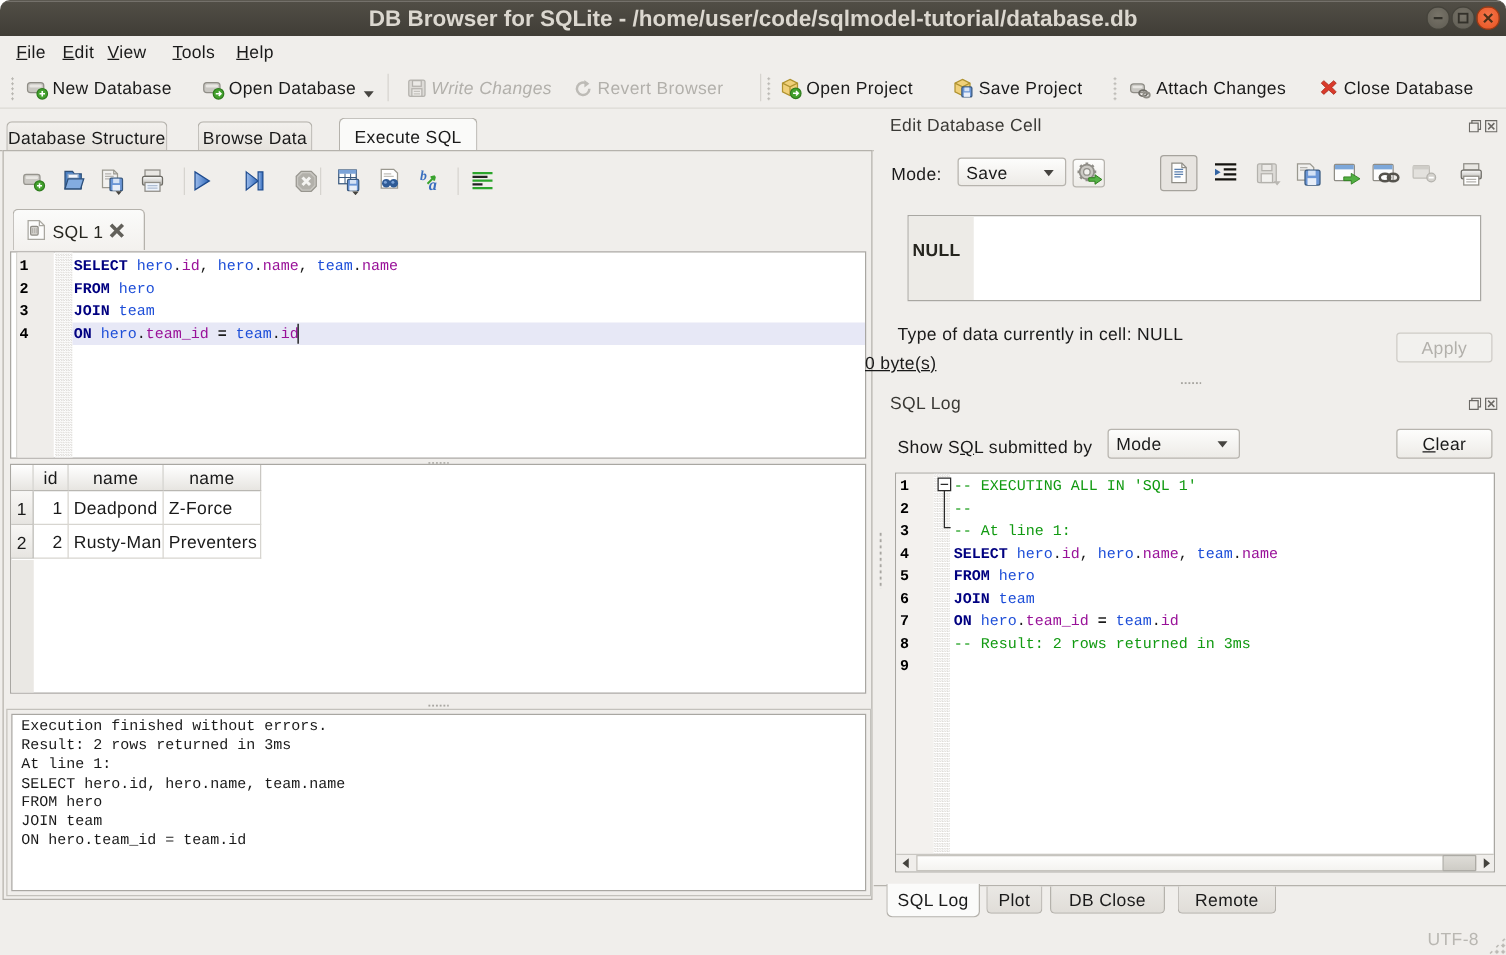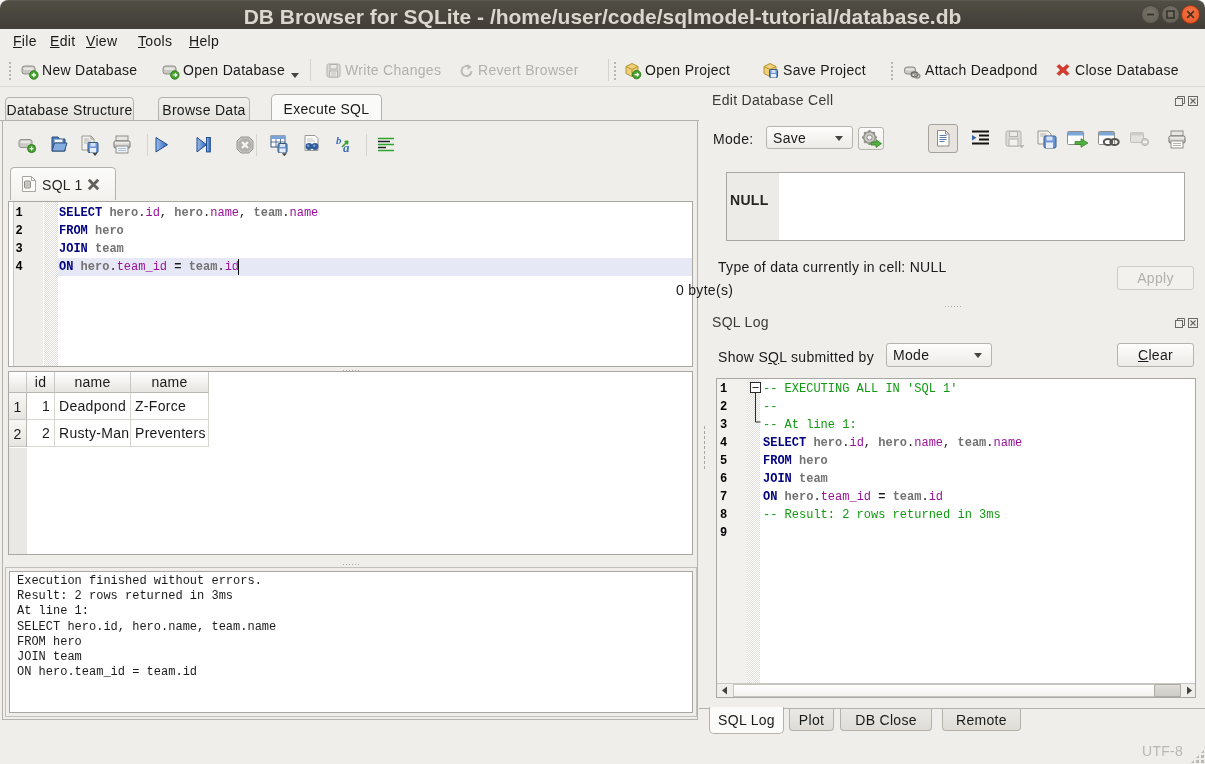--- a/index.html
+++ b/index.html
@@ -1,27 +1,27 @@
 <!DOCTYPE html>
 <html><head>
 <meta charset="utf-8">
 <style>
 * { margin:0; padding:0; box-sizing:border-box; }
 html,body { width:1205px; height:764px; background:#fff; }
 body { font-family:"Liberation Sans", sans-serif; font-size:14px; letter-spacing:0.3px; color:#1a1a1a; position:relative; overflow:hidden; }
 .abs { position:absolute; }
 .mono { font-family:"Liberation Mono", monospace; font-size:12px; white-space:pre; letter-spacing:0; }
 .kw { color:#000080; font-weight:bold; }
-.tbl { color:#737373; font-weight:bold; }
+.tbl { color:#1d4ed8; font-weight:normal; }
 .fld { color:#991199; }
 .cmt { color:#119a11; }
 
 #titlebar { left:0; top:0; width:1205px; height:29px;
   background:linear-gradient(#514e46,#403d36); border-radius:8px 8px 0 0; border-top:1px solid #5b5850; }
-#title { width:100%; text-align:center; top:5px; font-weight:bold; color:#dbd7cf; font-size:21px; letter-spacing:0; }
+#title { width:100%; text-align:center; top:5px; font-weight:bold; color:#dbd7cf; font-size:18px; letter-spacing:0; }
 .winbtn { top:5px; width:19px; height:19px; border-radius:50%; }
 .winbtn svg { position:absolute; left:0; top:0; }
 
 #menubar { left:0; top:29px; width:1205px; height:25px; background:#f0eeeb; }
 #menubar span { position:absolute; top:4px; }
 
 #toolbar { left:0; top:54px; width:1205px; height:33px; background:#f0eeeb; border-bottom:1px solid #dcdad5; }
 .tbtxt { top:62px; color:#1a1a1a; }
 .tbtxt.dis { color:#b2b0ab; }
 .vsep { top:59px; width:1px; height:22px; background:#d6d4cf; }
@@ -92,21 +92,21 @@
   </svg>
 <div class="abs tbtxt" style="left:183px;">Open Database</div>
 <div class="abs" style="left:291px; top:73px; width:0; height:0; border:4px solid transparent; border-top:5px solid #464440;"></div>
 <div class="abs vsep" style="left:310px;"></div>
 <svg class="abs" style="left:325px; top:62px;" width="18" height="18">
     <rect x="2" y="2" width="13" height="13" rx="1.5" fill="#dddbd7" stroke="#b4b2ad"></rect>
     <rect x="5" y="2.5" width="7" height="4.5" fill="#eceae7" stroke="#b4b2ad"></rect>
     <rect x="4.5" y="9" width="8" height="6" fill="#eceae7" stroke="#b4b2ad"></rect>
     <path d="M6 11h5M6 13h5" stroke="#c5c3be"></path>
   </svg>
-<div class="abs tbtxt dis" style="left:345px;">Write Changes</div>
+<div class="abs tbtxt dis" style="left:345px;font-style:italic;">Write Changes</div>
 <svg class="abs" style="left:458px; top:62px;" width="18" height="18">
     <path d="M13.5 9a5 5 0 1 1-2-4" fill="none" stroke="#bdbbb6" stroke-width="2"></path>
     <path d="M9.5 2l4 3-4 3z" fill="#bdbbb6"></path>
   </svg>
 <div class="abs tbtxt dis" style="left:478px;">Revert Browser</div>
 <div class="abs vsep" style="left:608px;"></div>
 <div class="abs grip" style="left:613px; top:61px; height:20px;"></div>
 <svg class="abs" style="left:624px; top:62px;" width="18" height="18">
     <path d="M8 1.5l6 3v7l-6 3-6-3v-7z" fill="#f0d079" stroke="#b09330"></path>
     <path d="M2 4.5l6 3 6-3M8 7.5V14" fill="none" stroke="#b09330"></path>
@@ -122,21 +122,21 @@
     <rect x="9" y="12" width="5" height="3.5" fill="#e8eef8"></rect>
   </svg>
 <div class="abs tbtxt" style="left:783px;">Save Project</div>
 <div class="abs grip" style="left:890px; top:61px; height:20px;"></div>
 <svg class="abs" style="left:903px; top:62px;" width="18" height="18">
     <rect x="1.5" y="5" width="11" height="7" rx="2.5" fill="#c9c7c2" stroke="#8f8d86"></rect>
     <rect x="3" y="6.5" width="8" height="2" rx="1" fill="#e8e6e2"></rect>
     <ellipse cx="11.5" cy="12.5" rx="3.2" ry="2.4" fill="none" stroke="#6e6c66" stroke-width="1.5"></ellipse>
     <ellipse cx="14.2" cy="14" rx="2.6" ry="2" fill="none" stroke="#8f8d86" stroke-width="1.5"></ellipse>
   </svg>
-<div class="abs tbtxt" style="left:925px;">Attach Deadpond</div>
+<div class="abs tbtxt" style="left:925px;">Attach Changes</div>
 <svg class="abs" style="left:1054px; top:62px;" width="18" height="18">
     <path d="M3 4.5L5 2.5l4 3.5 4-3.5 2 2L11.5 8l3.5 3.5-2 2L9 10l-4 3.5-2-2L6.5 8z" fill="#d93a2b" stroke="#a32517" stroke-width=".6"></path>
   </svg>
 <div class="abs tbtxt" style="left:1075px;">Close Database</div>
 
 <div class="abs" style="left:0; top:120px; width:699px; height:1px; background:#b5b2ac;"></div>
 <div class="abs tab" style="left:5px; top:97px; width:129px; height:24px; padding-top:4px;">Database Structure</div>
 <div class="abs tab" style="left:158px; top:97px; width:92px; height:24px; padding-top:4px;">Browse Data</div>
 <div class="abs tab" style="left:271px; top:94px; width:111px; height:27px; padding-top:6px; background:#fafaf9; border-radius:5px 5px 0 0;">Execute SQL</div>
 <div id="pane" class="abs"></div>
@@ -343,21 +343,21 @@
     <rect x="4" y="2" width="12" height="5" fill="#e9e7e3" stroke="#8f8d86"></rect>
     <rect x="2" y="7" width="16" height="7" rx="1.5" fill="url(#pg)" stroke="#6e6c66"></rect>
     <rect x="4" y="12" width="12" height="7" fill="#fff" stroke="#8f8d86"></rect>
     <path d="M6 14.5h8M6 16.5h8" stroke="#b5b3ae"></path>
   </svg>
 
 <div class="abs" style="left:726px; top:172px; width:459px; height:69px; border:1px solid #a9a7a2; background:#fff;"></div>
 <div class="abs" style="left:727px; top:173px; width:52px; height:67px; background:#edebe7;"></div>
 <div class="abs" style="left:730px; top:176px; font-weight:bold; color:#26251f;margin-top:16px;">NULL</div>
 <div class="abs" style="left:718px; top:259px;">Type of data currently in cell: NULL</div>
-<div class="abs" style="left:676px; top:282px;">0 byte(s)</div>
+<div class="abs" style="left:692px; top:282px;text-decoration:underline;">0 byte(s)</div>
 <div class="abs btn dis" style="left:1117px; top:266px; width:77px; height:24px; padding-top:3px;">Apply</div>
 <div class="abs sp-h" style="left:944px; top:305px; width:17px; height:3px;"></div>
 
 <div class="abs" style="left:712px; top:314px; color:#3a3935;">SQL Log</div>
 <svg class="abs dockico" style="left:1175px; top:318px;" width="10" height="10">
     <rect x="0.5" y="2.5" width="7" height="7" fill="none" stroke="#6b6965"></rect>
     <path d="M2.5 2.5v-2h7v7h-2" fill="none" stroke="#6b6965"></path>
   </svg>
 <svg class="abs dockico" style="left:1188px; top:318px;" width="10" height="10">
     <rect x="0.5" y="0.5" width="9" height="9" fill="none" stroke="#6b6965"></rect>

